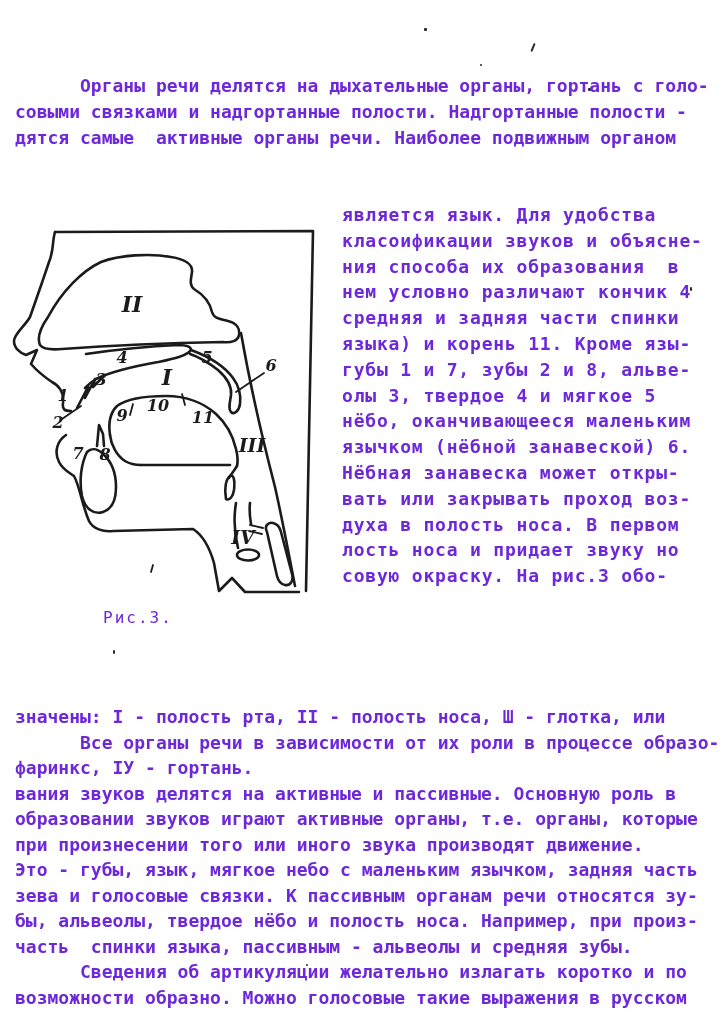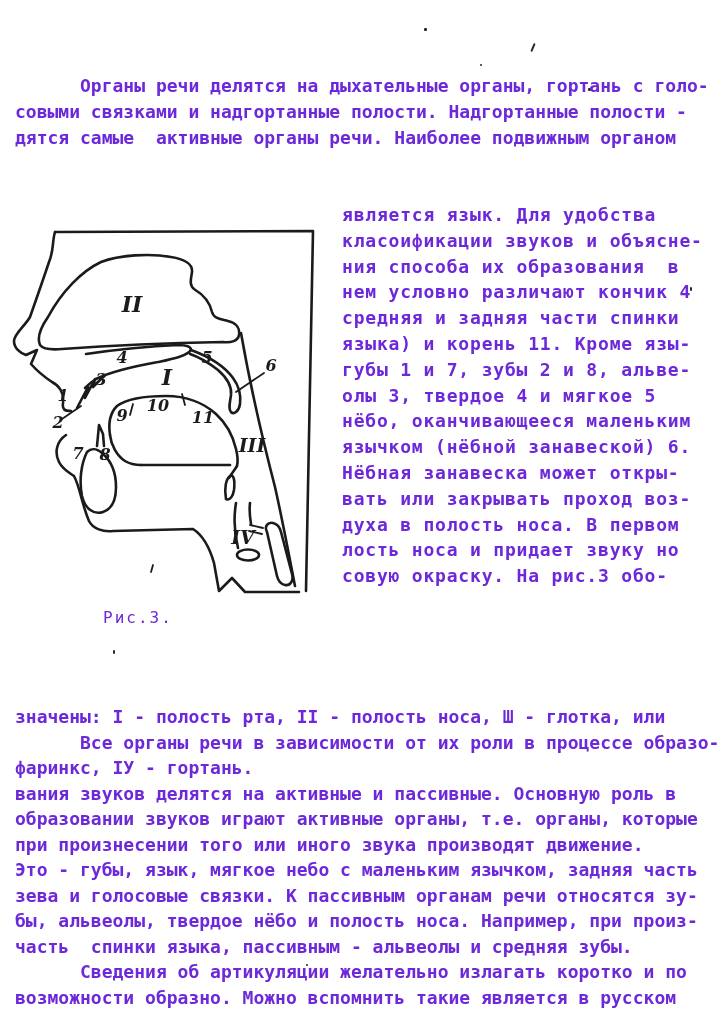--- a/index.html
+++ b/index.html
@@ -140,16 +140,16 @@
       <div class="tline">      Все органы речи в зависимости от их роли в процессе образо-</div>
       <div class="tline">фаринкс, IУ - гортань.</div>
       <div class="tline">вания звуков делятся на активные и пассивные. Основную роль в</div>
       <div class="tline">образовании звуков играют активные органы, т.е. органы, которые</div>
       <div class="tline">при произнесении того или иного звука производят движение.</div>
       <div class="tline">Это - губы, язык, мягкое небо с маленьким язычком, задняя часть</div>
       <div class="tline">зева и голосовые связки. К пассивным органам речи относятся зу-</div>
       <div class="tline">бы, альвеолы, твердое нёбо и полость носа. Например, при произ-</div>
       <div class="tline">часть  спинки языка, пассивным - альвеолы и средняя зубы.</div>
       <div class="tline">      Сведения об артикуляции желательно излагать коротко и по</div>
-      <div class="tline">возможности образно. Можно вспомнить такие является в русском</div>
+      <div class="tline">возможности образно. Можно голосовые такие выражения в русском</div>
     </div>
 
 </div>
 
 </body></html>

